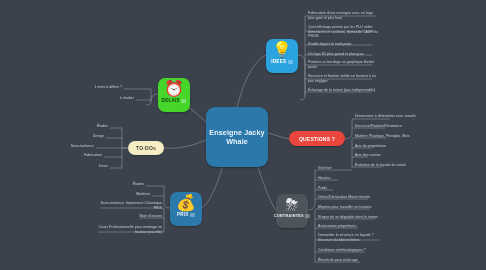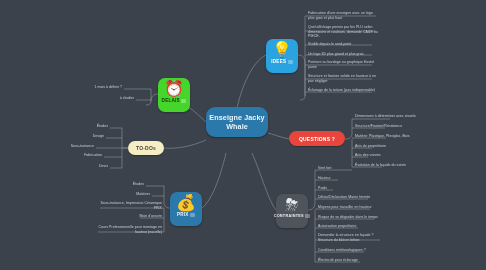--- a/index.html
+++ b/index.html
@@ -10,21 +10,21 @@
     position:relative;
   }
   #canvas{position:absolute;inset:0;width:486px;height:270px;}
   svg.links{position:absolute;left:0;top:0;width:486px;height:270px;pointer-events:none;}
   svg.links path{fill:none;stroke:#9aa3ab;stroke-width:.6;opacity:.85;}
 
   .node{position:absolute;box-sizing:border-box;}
 
   
   .central{
-    width:62px;height:30px;left:206px;top:107px;
+    width:62px;height:60px;left:206px;top:107px;
     background:#2b79ab;border-radius:9px;
     display:flex;align-items:center;justify-content:center;
     color:#eaf4fb;font-size:7.2px;font-weight:bold;line-height:1.25;
     text-align:center;letter-spacing:.1px;
     box-shadow:0 1px 2px rgba(0,0,0,.35);
   }
 
   
   .iconnode{
     width:32px;height:32px;border-radius:7px;

